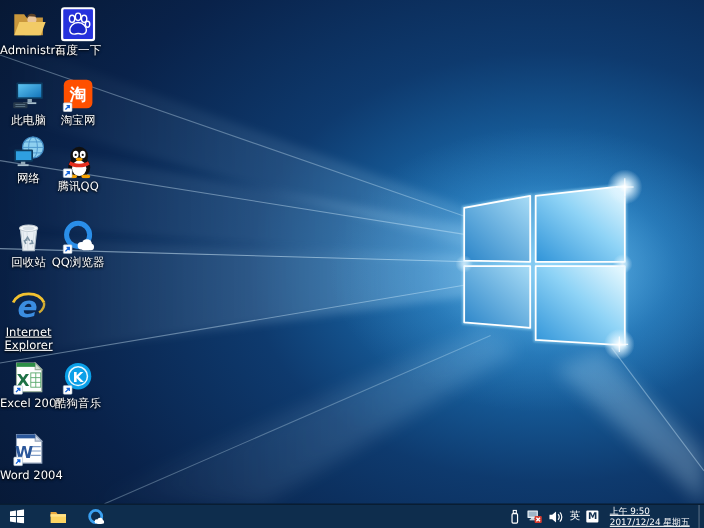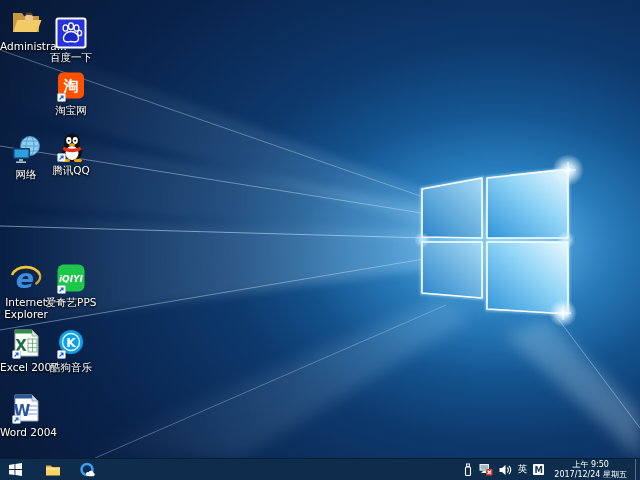--- a/index.html
+++ b/index.html
@@ -5,34 +5,34 @@
   html,body{margin:0;padding:0;width:640px;height:480px;overflow:hidden;
     font-family:"DejaVu Sans","Liberation Sans",sans-serif;}
   #screen{position:relative;width:640px;height:480px;background:#071c38;}
   
   #desktop{position:absolute;left:0;top:0;width:640px;height:458px;overflow:hidden;}
   #wallpaper{position:absolute;left:0;top:0;}
   .dicon{position:absolute;width:52px;text-align:center;cursor:default;}
   .dicon .art{display:block;height:33px;margin:0 auto;}
   .dicon .lbl{display:block;margin-top:1px;color:#fff;font-size:10.5px;line-height:1.15;
     white-space:nowrap;text-shadow:0 1px 2px rgba(0,0,0,.95),0 0 3px rgba(0,0,0,.8);}
-  .dicon .lbl.wrap{white-space:normal;}
+  .dicon .lbl.wrap{white-space:normal;text-decoration:underline;}
   
   #taskbar{position:absolute;left:0;top:458px;width:640px;height:22px;
     background:#0e2d4d;border-top:1px solid rgba(0,0,0,.35);box-sizing:border-box;
     display:flex;align-items:center;}
   .tbtn{height:22px;display:flex;align-items:center;justify-content:center;}
   #start-btn{width:30px;}
   .ql{width:26px;}
   #tray{margin-left:auto;display:flex;align-items:center;gap:6px;height:22px;}
   .tray-ic{display:flex;align-items:center;justify-content:center;height:22px;}
   #lang-ind{color:#fff;font-size:9.5px;}
   #ime-badge{width:11px;height:11px;background:#fff;color:#12304f;font-size:8.5px;
     font-weight:bold;display:flex;align-items:center;justify-content:center;border-radius:1px;}
-  #clock{color:#fff;font-size:8px;line-height:10px;text-align:center;margin:0 2px 0 4px;white-space:nowrap;}
+  #clock{color:#fff;font-size:8px;line-height:10px;text-align:left;margin:0 2px 0 4px;white-space:nowrap;text-decoration:underline;}
   #show-desktop{width:4px;height:22px;border-left:1px solid rgba(255,255,255,.3);}
 </style>
 </head>
 <body>
 
 <div id="screen">
   <div id="desktop">
 
     <svg id="wallpaper" width="640" height="458" viewBox="0 0 640 458">
       <defs>
@@ -126,53 +126,75 @@
           <path d="M3 7h9l2 3h15v16H3z" fill="#c9973c"></path>
           <circle cx="19" cy="12" r="4.2" fill="#e9c59c"></circle>
           <path d="M19 6.5c-3 0-4.6 2-4.4 4.5l1.2-2.2 6.9.4c.2-1.7-1.2-2.7-3.7-2.7z" fill="#5d4226"></path>
           <path d="M12.5 24c0-5.5 13-5.5 13 0v2h-13z" fill="#5aa05e"></path>
           <path d="M3 26l4.5-12h24L27 26z" fill="#f2cb66"></path>
         </svg>
       </span>
       <span class="lbl">Administra...</span>
     </div>
 
-    <div class="dicon" style="left:45px;top:17px">
+    <div class="dicon" style="left:45px;top:6px">
       <span class="art">
         <svg width="32" height="32" viewBox="0 0 32 32">
           <rect x="1.5" y="1.5" width="29" height="29" rx="2" fill="#2632dd" stroke="#fff" stroke-width="2"></rect>
           <g fill="#1b27c8" stroke="#ffffff" stroke-width="1.3">
             <ellipse cx="10.5" cy="11" rx="2.4" ry="3.2"></ellipse>
             <ellipse cx="16" cy="9.2" rx="2.5" ry="3.3"></ellipse>
             <ellipse cx="21.5" cy="11" rx="2.4" ry="3.2"></ellipse>
             <ellipse cx="24.6" cy="16" rx="2" ry="2.7"></ellipse>
             <path d="M16 14.5c-4.5 0-7.5 3.6-7.5 6.8 0 2.4 1.8 3.7 4 3.7 1.4 0 2.3-.5 3.5-.5s2.1.5 3.5.5c2.2 0 4-1.3 4-3.7 0-3.2-3-6.8-7.5-6.8z"></path>
           </g>
         </svg>
       </span>
       <span class="lbl">百度一下</span>
     </div>
 
+    <div class="dicon" style="left:0;top:70px">
+      <span class="art">
+        <svg width="32" height="32" viewBox="0 0 32 32">
+          <defs>
+              <linearGradient id="scr" x1="0" y1="0" x2="1" y2="1">
+            <stop offset="0" stop-color="#5ec4f2"></stop>
+                <stop offset="1" stop-color="#1375ba"></stop>
+              </linearGradient>
+            </defs>
+          <rect x="5" y="5" width="24" height="15" rx="1" fill="#0d3a5e"></rect>
+          <rect x="6.5" y="6.5" width="21" height="12" fill="url(#scr)"></rect>
+          <rect x="15" y="20" width="4" height="3" fill="#8fa8b8"></rect>
+          <rect x="11" y="23" width="12" height="1.6" fill="#a9bfcc"></rect>
+          <rect x="2" y="23" width="13" height="5.5" rx="1" fill="#27394b"></rect>
+          <g stroke="#5f7689" stroke-width="0.8">
+            <line x1="4" y1="25" x2="13" y2="25"></line>
+              <line x1="4" y1="26.8" x2="13" y2="26.8"></line>
+          </g>
+        </svg>
+      </span>
+      <span class="lbl">此电脑</span>
+    </div>
 
     <div class="dicon" style="left:45px;top:70px">
       <span class="art">
         <svg width="32" height="32" viewBox="0 0 32 32">
           <path d="M6 28l-2 3.5L10 30z" fill="#f34a00"></path>
           <rect x="3" y="2.5" width="26" height="26" rx="5" fill="#ff5000"></rect>
           <text x="16" y="21" text-anchor="middle" font-size="15" font-weight="bold" fill="#ffffff">淘</text>
           <g>
             <rect x="2.5" y="23.5" width="8" height="8" rx="1" fill="#fff" stroke="#9fb6c8" stroke-width="0.5"></rect>
             <path d="M4.5 29.5l3.5-3.5M8 28.5v-2.5H5.5" stroke="#1464d8" stroke-width="1.2" fill="none"></path>
           </g>
         </svg>
       </span>
       <span class="lbl">淘宝网</span>
     </div>
 
-    <div class="dicon" style="left:0;top:134px">
+    <div class="dicon" style="left:0;top:122px">
       <span class="art">
         <svg width="32" height="32" viewBox="0 0 32 32">
           <circle cx="20" cy="12" r="9.5" fill="#8fd0ef" stroke="#3f88c0"></circle>
           <g stroke="#4f98cc" fill="none" stroke-width="0.9">
             <ellipse cx="20" cy="12" rx="4" ry="9.5"></ellipse>
             <line x1="10.5" y1="12" x2="29.5" y2="12"></line>
             <line x1="12" y1="7" x2="28" y2="7"></line>
             <line x1="12" y1="17" x2="28" y2="17"></line>
           </g>
           <rect x="3" y="14" width="17" height="11" rx="1" fill="#0d3a5e"></rect>
@@ -200,46 +222,69 @@
           <ellipse cx="23" cy="30.5" rx="4" ry="1.8" fill="#f5a100"></ellipse>
           <g>
             <rect x="2.5" y="23.5" width="8" height="8" rx="1" fill="#fff" stroke="#9fb6c8" stroke-width="0.5"></rect>
             <path d="M4.5 29.5l3.5-3.5M8 28.5v-2.5H5.5" stroke="#1464d8" stroke-width="1.2" fill="none"></path>
           </g>
         </svg>
       </span>
       <span class="lbl">腾讯QQ</span>
     </div>
 
-
+    <div class="dicon" style="left:0;top:199px">
+      <span class="art">
+        <svg width="32" height="32" viewBox="0 0 32 32">
+          <path d="M8.5 9l2.3 20h10.4L23.5 9z" fill="#e9eff4" stroke="#b6c3cd"></path>
+          <ellipse cx="16" cy="8.5" rx="8.3" ry="3" fill="#f7fafc" stroke="#c2ccd4"></ellipse>
+          <ellipse cx="16" cy="8.5" rx="5.5" ry="1.8" fill="#d7e0e7"></ellipse>
+          <g stroke="#cfd9e0" stroke-width="0.7">
+            <path d="M11 12l1.5 14M21 12l-1.5 14M14.5 11l.8 17" fill="none"></path>
+          </g>
+          <g fill="none" stroke="#7d95a6" stroke-width="1.4">
+            <path d="M13 20l2-3.4 2 3.4"></path>
+            <path d="M18.6 19.2l1.2 2.8-3 .6"></path>
+            <path d="M13.6 22.6l-1.4-2.6 2.8-1.2"></path>
+          </g>
+        </svg>
+      </span>
+      <span class="lbl">回收站</span>
+    </div>
+
+    <div class="dicon" style="left:45px;top:199px">
+      <span class="art">
+        <svg width="32" height="32" viewBox="0 0 32 32">
+          <circle cx="16" cy="14.5" r="10.5" fill="none" stroke="#2a8ee8" stroke-width="4.5"></circle>
+          <g fill="#ffffff">
+            <circle cx="19" cy="24.5" r="3.4"></circle>
+            <circle cx="24" cy="23" r="4.6"></circle>
+            <circle cx="27.5" cy="25.5" r="3"></circle>
+            <rect x="19" y="24" width="9" height="4.5" rx="2"></rect>
+          </g>
+          <g>
+            <rect x="2.5" y="23.5" width="8" height="8" rx="1" fill="#fff" stroke="#9fb6c8" stroke-width="0.5"></rect>
+            <path d="M4.5 29.5l3.5-3.5M8 28.5v-2.5H5.5" stroke="#1464d8" stroke-width="1.2" fill="none"></path>
+          </g>
+        </svg>
+      </span>
+      <span class="lbl">QQ浏览器</span>
+    </div>
 
     <div class="dicon" style="left:0;top:262px">
       <span class="art">
         <svg width="32" height="32" viewBox="0 0 32 32">
           <text x="15" y="26" text-anchor="middle" font-size="27" font-style="italic" font-weight="bold" fill="#3b8de0">e</text>
           <path d="M2 13C7 2.5 25 2.5 30 13" fill="none" stroke="#f2c230" stroke-width="2.6"></path>
           <path d="M30 13c.8 4-1.5 7-4.5 9" fill="none" stroke="#f2c230" stroke-width="2.2" opacity="0.85"></path>
         </svg>
       </span>
       <span class="lbl wrap">Internet Explorer</span>
     </div>
 
-    <div class="dicon" style="left:45px;top:262px">
-      <span class="art">
-        <svg width="32" height="32" viewBox="0 0 32 32">
-          <rect x="2.5" y="2.5" width="27" height="27" rx="6" fill="#1cc749"></rect>
-          <text x="16" y="20" text-anchor="middle" font-size="9" font-weight="bold" font-style="italic" fill="#ffffff">iQIYI</text>
-          <g>
-            <rect x="2.5" y="23.5" width="8" height="8" rx="1" fill="#fff" stroke="#9fb6c8" stroke-width="0.5"></rect>
-            <path d="M4.5 29.5l3.5-3.5M8 28.5v-2.5H5.5" stroke="#1464d8" stroke-width="1.2" fill="none"></path>
-          </g>
-        </svg>
-      </span>
-      <span class="lbl">爱奇艺PPS</span>
-    </div>
 
     <div class="dicon" style="left:0;top:327px">
       <span class="art">
         <svg width="32" height="32" viewBox="0 0 32 32">
           <path d="M5 3h17l6 6v20H5z" fill="#ffffff" stroke="#9fb39f"></path>
           <path d="M22 3l6 6h-6z" fill="#d7e3d7" stroke="#9fb39f"></path>
           <rect x="5" y="3" width="17" height="3.5" fill="#2e8f47"></rect>
           <g stroke="#57a86b" stroke-width="0.8" fill="none">
             <rect x="18" y="12" width="9" height="13"></rect>
             <line x1="18" y1="16.3" x2="27" y2="16.3"></line>

